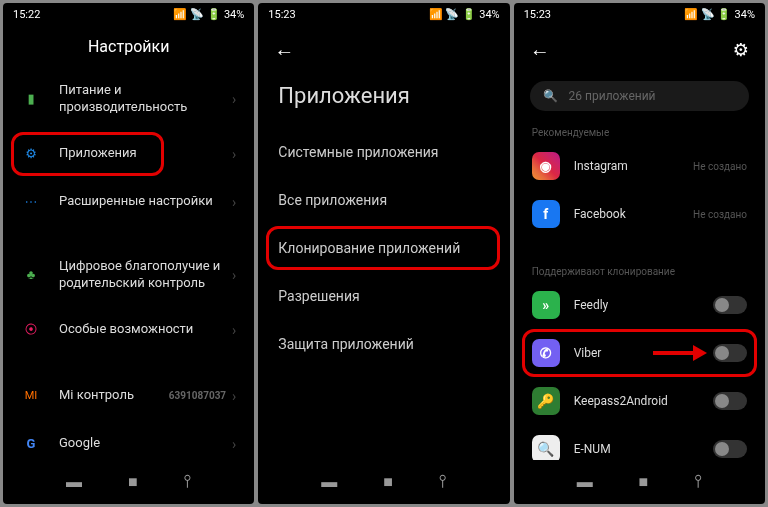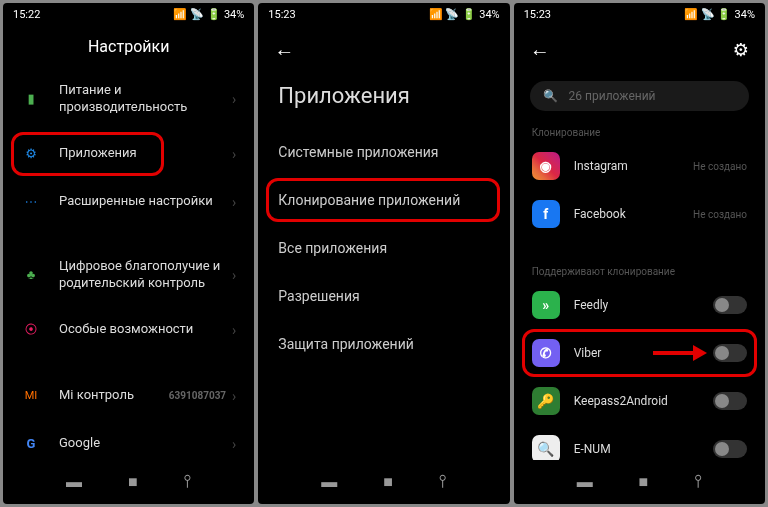--- a/index.html
+++ b/index.html
@@ -246,26 +246,26 @@
     </span>
   </div>
   <div class="header header-back">
     <span style="font-size:20px">←</span>
   </div>
   <div class="header-title-big">Приложения</div>
   <div class="content">
     <div class="simple-item">
       <span>Системные приложения</span>
     </div>
+    <div class="simple-item">
+      <span>Все приложения</span>
+    </div>
     <div class="simple-item" style="position:relative">
       <span>Клонирование приложений</span>
       <span class="highlight-red" style="left:8px;top:2px;right:10px;bottom:2px"></span>
-    </div>
-    <div class="simple-item">
-      <span>Все приложения</span>
     </div>
     <div class="simple-item">
       <span>Разрешения</span>
     </div>
     <div class="simple-item">
       <span>Защита приложений</span>
     </div>
   </div>
   <div class="nav-bar">
     <span>▬</span>
@@ -286,21 +286,21 @@
   </div>
   <div class="header header-gear">
     <span style="font-size:20px">←</span>
     <span style="font-size:18px">⚙</span>
   </div>
   <div class="search-box">
     <span>🔍</span>
     <span>26 приложений</span>
   </div>
   <div class="content">
-    <div class="section-label">Клонирование</div>
+    <div class="section-label">Рекомендуемые</div>
     <div class="app-row">
       <span class="app-icon" style="background:linear-gradient(45deg,#f09433,#e6683c,#dc2743,#cc2366,#bc1888)">◉</span>
       <span class="app-name">Instagram</span>
       <span class="app-status">Не создано</span>
     </div>
     <div class="app-row">
       <span class="app-icon" style="background:#1877f2">f</span>
       <span class="app-name">Facebook</span>
       <span class="app-status">Не создано</span>
     </div>

